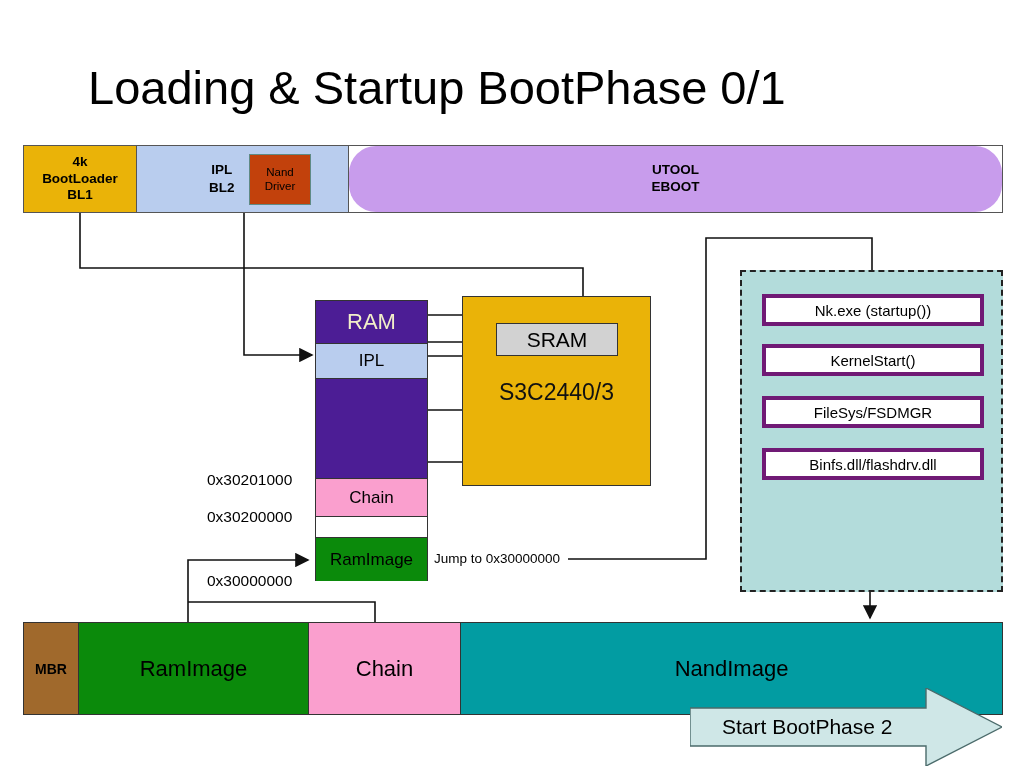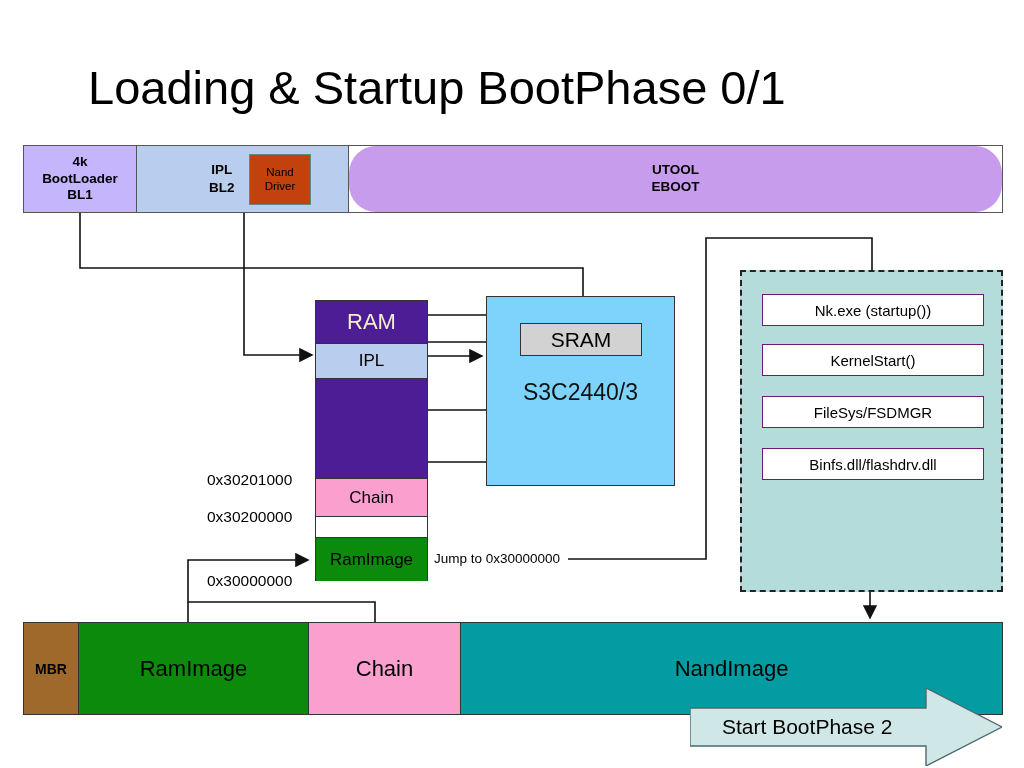--- a/index.html
+++ b/index.html
@@ -59,21 +59,21 @@
     display: flex;
     align-items: center;
     justify-content: center;
     position: relative;
     font-size: 13.5px;
     font-weight: bold;
     text-align: center;
     line-height: 1.25;
   }
   .topseg:last-child { border-right: none; border-radius: 27px; }
-  .seg-bl1 { width: 113px; background: #c4b5fd; }
+  .seg-bl1 { width: 113px; background: #eab308; }
   .seg-bl2 { width: 212px; background: #b9cdee; }
   .seg-eboot { flex: 1; background: #c89cec; }
 
   .ipl-label {
     position: absolute;
     left: 72px;
     top: 50%;
     transform: translateY(-50%);
     font-size: 13.5px;
     font-weight: bold;
@@ -167,26 +167,26 @@
     position: absolute;
     left: 434px;
     top: 551px;
     font-size: 13.5px;
     white-space: nowrap;
   }
 
   
   .soc {
     position: absolute;
-    left: 486px;
+    left: 462px;
     top: 296px;
     width: 189px;
     height: 190px;
     box-sizing: border-box;
-    background: #7dd3fc;
+    background: #eab308;
     border: 1px solid #333;
   }
   .sram {
     position: absolute;
     left: 33px;
     top: 26px;
     width: 122px;
     height: 33px;
     box-sizing: border-box;
     background: #d2d2d2;
@@ -218,21 +218,21 @@
     background: #b3dcdb;
     border: 2px dashed #222;
   }
   .osbox {
     position: absolute;
     left: 20px;
     width: 222px;
     height: 32px;
     box-sizing: border-box;
     background: #ffffff;
-    border: 1px solid #701a75;
+    border: 4px solid #701a75;
     display: flex;
     align-items: center;
     justify-content: center;
     font-size: 15px;
     color: #000;
     white-space: nowrap;
   }
   .osbox.i0 { top: 22px; }
   .osbox.i1 { top: 72px; }
   .osbox.i2 { top: 124px; }

